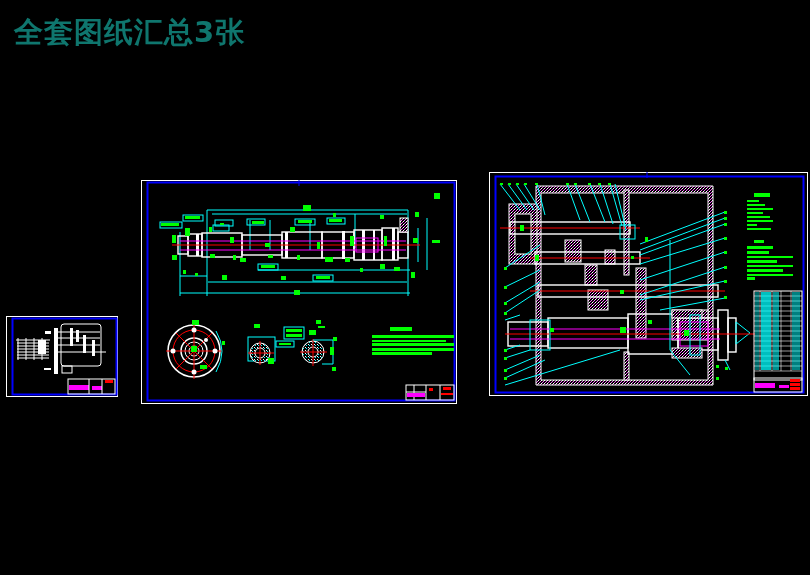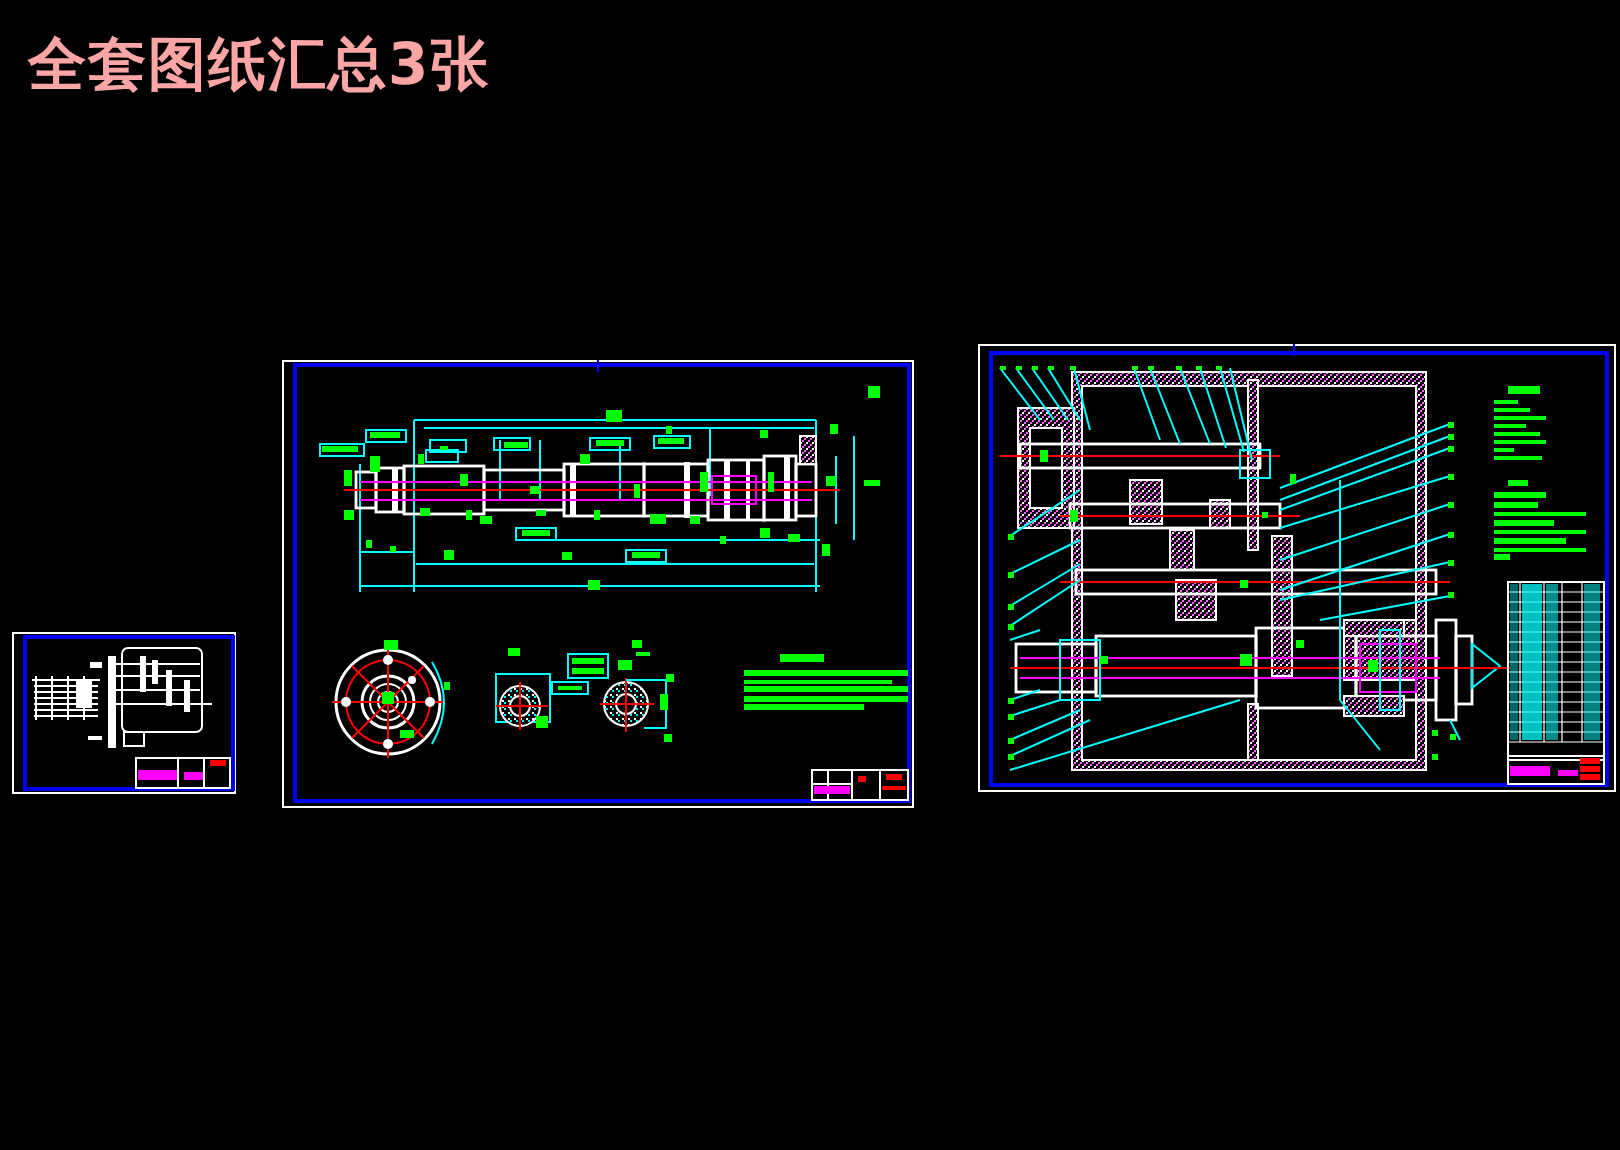--- a/index.html
+++ b/index.html
@@ -1,19 +1,19 @@
 <!DOCTYPE html>
 <html><head>
 <meta charset="utf-8">
 <style>
   html, body { margin:0; padding:0; background:#000; }
   body { width:810px; height:575px; position:relative; overflow:hidden; font-family:"DejaVu Sans", sans-serif; }
   .title {
     position:absolute; left:14px; top:14px;
-    color:#fca5a5; font-size:29px; font-weight:bold; letter-spacing:1px;
+    color:#0f766e; font-size:29px; font-weight:bold; letter-spacing:1px;
     font-family:"DejaVu Sans", sans-serif; line-height:36px;
   }
   svg.sheet { position:absolute; left:0; top:0; }
 </style>
 </head>
 <body>
 
 <div class="title">全套图纸汇总3张</div>
 
 <svg class="sheet" width="810" height="575" viewBox="0 0 810 575">

